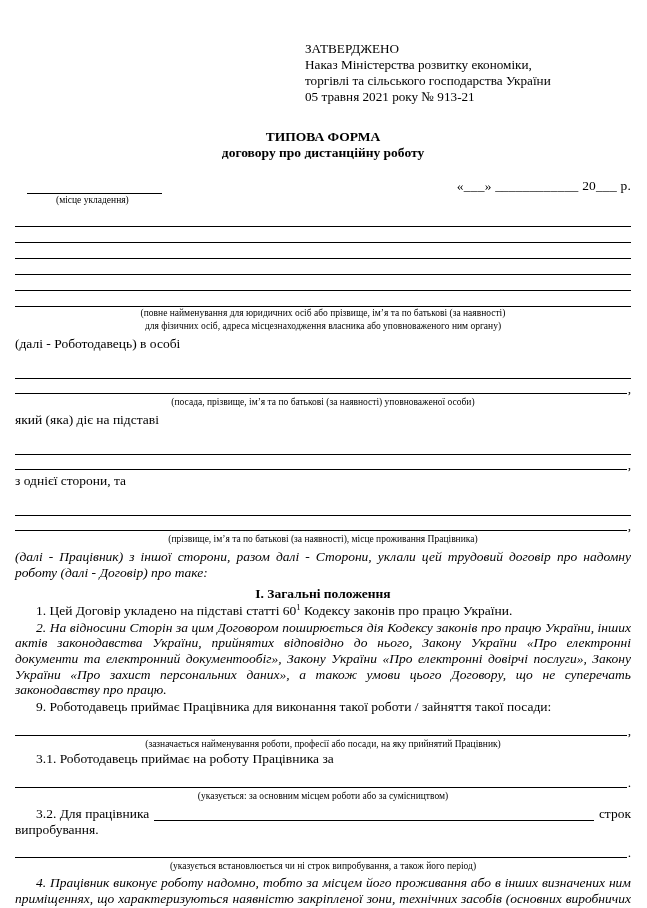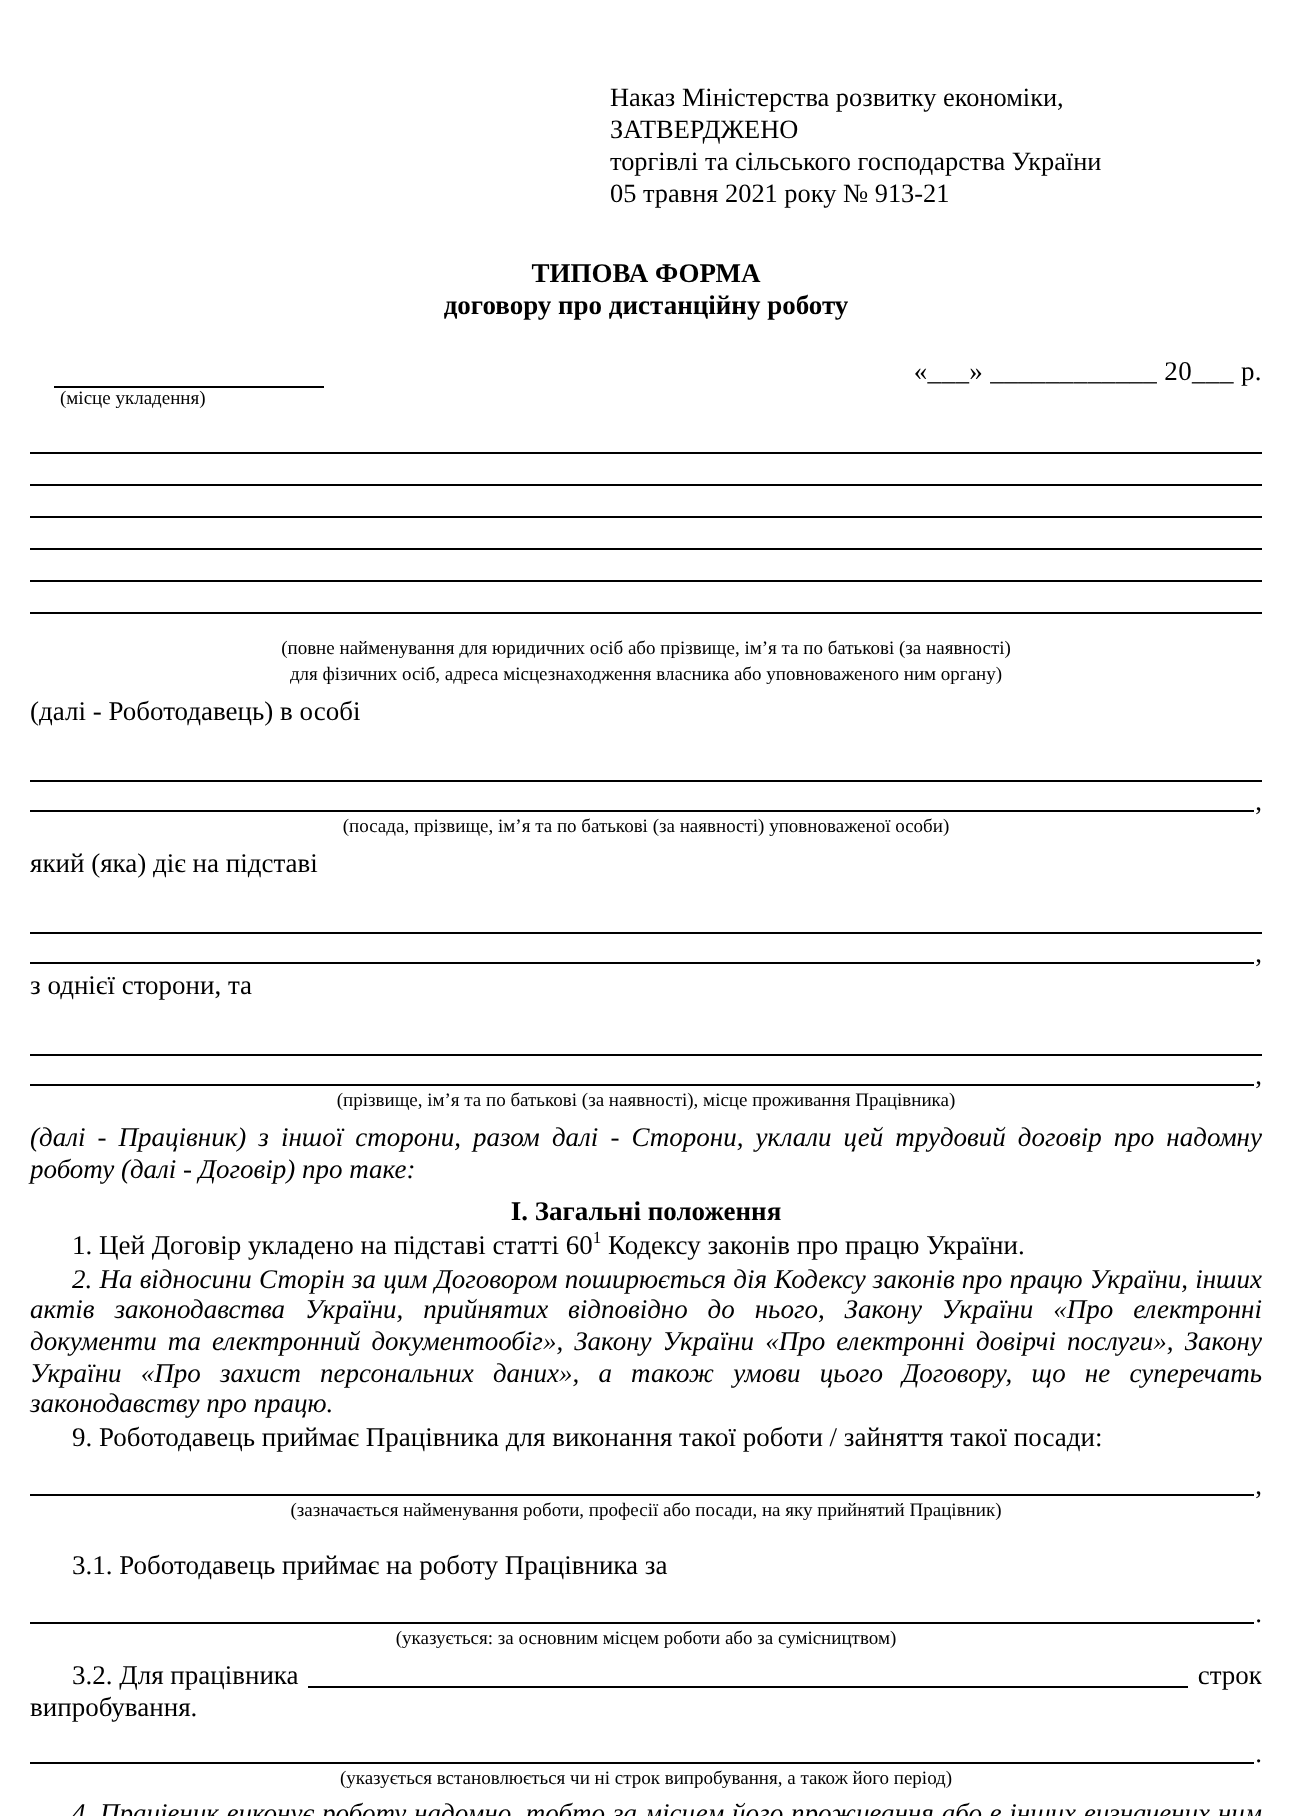--- a/index.html
+++ b/index.html
@@ -19,55 +19,55 @@
     overflow: hidden;
   }
   
   .approval { margin-left: 290px; font-size: 13.2px; line-height: 1.2; }
   
   .title { margin-top: 25px; text-align: center; font-weight: bold; line-height: 1.18; }
   
   .pd-row { margin-top: 17px; display: flex; justify-content: space-between; align-items: flex-end; gap: 32px; }
   .place-line { width: 135px; margin-left: 12px; border-bottom: 1px solid #000; height: 13px; }
   .date-field { white-space: pre; letter-spacing: 0.2px; }
-  .pd-caption { font-size: 9.5px; margin: 1px 0 0 15px; }
+  .pd-caption { font-size: 9.5px; margin: 1px 0 0 41px; }
   
   .rules-block { margin-top: 5px; }
   .rule { height: 15px; border-bottom: 1.7px solid #000; }
   .rule-row { display: flex; align-items: flex-end; height: 15px; }
   .rule-fill { flex: 1; border-bottom: 1.7px solid #000; height: 15px; }
   .punct { flex: 0 0 auto; line-height: 10px; padding-left: 1px; }
   .pair { margin-top: 11px; }
   
   .caption { font-size: 9.5px; text-align: center; line-height: 1.4; margin-top: 2px; }
   
   .para { margin: 0; }
   .lead { margin-top: 3px; }
   .just { text-align: justify; font-style: italic; }
   .indent { text-indent: 21px; }
   .sect-heading { margin-top: 6px; text-align: center; font-weight: bold; }
   .clause { margin-top: 1px; }
   sup.fnote { font-size: 8.5px; line-height: 0; }
   
-  .inline-fill-row { display: flex; margin-top: 3px; }
+  .inline-fill-row { display: flex; align-items: flex-end; margin-top: 3px; }
   .ifr-lead { flex: 0 0 auto; padding-left: 21px; white-space: pre; }
   .ifr-fill { flex: 1; border-bottom: 1px solid #000; height: 13px; margin: 0 5px 1px 5px; }
   .ifr-tail { flex: 0 0 auto; }
   .mt2 { margin-top: 2px; }
-  .mt4 { margin-top: 12px; }
+  .mt4 { margin-top: 0; }
   .mt6 { margin-top: 6px; }
 </style>
 </head>
 <body>
 
 <div class="page">
 
   <div class="approval">
+    <div>ЗАТВЕРДЖЕНО</div>
     <div>Наказ Міністерства розвитку економіки,</div>
-    <div>ЗАТВЕРДЖЕНО</div>
     <div>торгівлі та сільського господарства України</div>
     <div>05 травня 2021 року № 913-21</div>
   </div>
 
   <div class="title">
     <div>ТИПОВА ФОРМА</div>
     <div>договору про дистанційну роботу</div>
   </div>
 
   <div class="pd-row">

